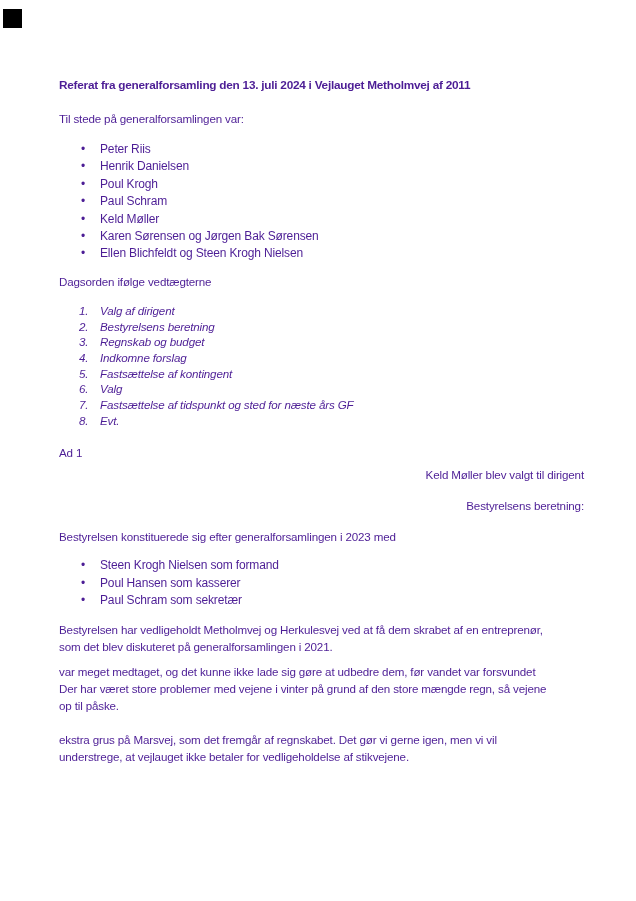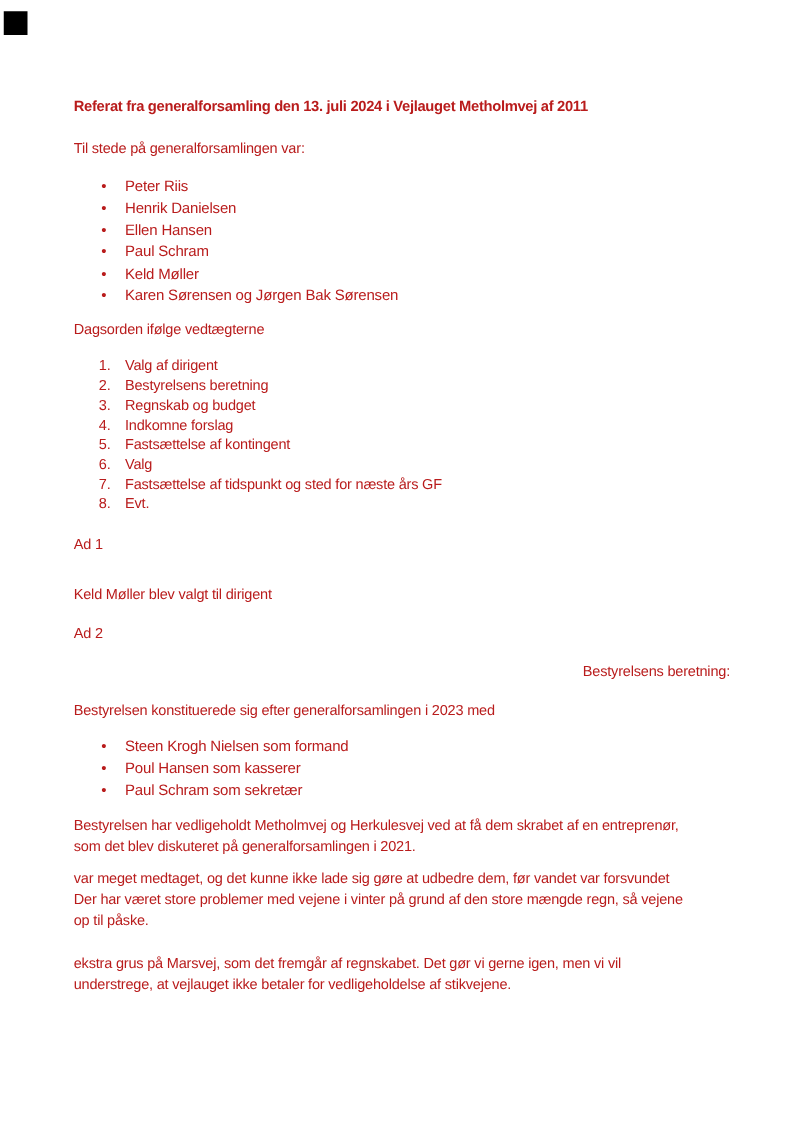--- a/index.html
+++ b/index.html
@@ -7,21 +7,21 @@
     padding: 0;
     background: #ffffff;
   }
   .page {
     position: relative;
     width: 636px;
     height: 901px;
     background: #ffffff;
     overflow: hidden;
     font-family: "Liberation Sans", "DejaVu Sans", sans-serif;
-    color: #b91c1c;
+    color: #4c1d95;
     letter-spacing: -0.15px;
   }
   .cursor-block {
     position: absolute;
     left: 3px;
     top: 9px;
     width: 19px;
     height: 19px;
     background: #000000;
   }
@@ -64,37 +64,38 @@
     left: 22px;
     top: 0;
     font-size: 12px;
   }
   .agenda-heading { margin-top: 10px; }
   .agenda-list {
     list-style: none;
     margin: 13px 0 0 0;
     padding: 0;
     counter-reset: agenda;
+    font-style: italic;
   }
   .agenda-list li {
     position: relative;
     padding-left: 41px;
     font-size: 11.6px;
     line-height: 15.7px;
     white-space: nowrap;
     counter-increment: agenda;
   }
   .agenda-list li::before {
     content: counter(agenda) ".";
     position: absolute;
     left: 20px;
     top: 0;
   }
   .ad-label       { margin-top: 16px; }
-  .ad-text        { margin-top: 23px; }
+  .ad-text        { margin-top: 5px; text-align: right; }
   .ad2-label      { margin-top: 14px; }
   .beretning      { margin-top: 14px; text-align: right; }
   .constitution   { margin-top: 14px; }
   .board-list     { margin-top: 12px; }
   .para           { margin: 0; }
   .para-1         { margin-top: 11px; }
   .para-2         { margin-top: 8px; }
   .para-3         { margin-top: 17px; }
 </style>
 </head>
@@ -105,44 +106,44 @@
 
   <div class="content">
 
     <h1 class="title">Referat fra generalforsamling den 13. juli 2024 i Vejlauget Metholmvej af 2011</h1>
 
     <p class="line intro">Til stede på generalforsamlingen var:</p>
 
     <ul class="bullet-list">
       <li>Peter Riis</li>
       <li>Henrik Danielsen</li>
-      <li>Ellen Hansen</li>
+      <li>Poul Krogh</li>
       <li>Paul Schram</li>
       <li>Keld Møller</li>
       <li>Karen Sørensen og Jørgen Bak Sørensen</li>
+      <li>Ellen Blichfeldt og Steen Krogh Nielsen</li>
     </ul>
 
     <p class="line agenda-heading">Dagsorden ifølge vedtægterne</p>
 
     <ol class="agenda-list">
       <li>Valg af dirigent</li>
       <li>Bestyrelsens beretning</li>
       <li>Regnskab og budget</li>
       <li>Indkomne forslag</li>
       <li>Fastsættelse af kontingent</li>
       <li>Valg</li>
       <li>Fastsættelse af tidspunkt og sted for næste års GF</li>
       <li>Evt.</li>
     </ol>
 
     <p class="line ad-label">Ad 1</p>
 
     <p class="line ad-text">Keld Møller blev valgt til dirigent</p>
 
-    <p class="line ad2-label">Ad 2</p>
 
     <p class="line beretning">Bestyrelsens beretning:</p>
 
     <p class="line constitution">Bestyrelsen konstituerede sig efter generalforsamlingen i 2023 med</p>
 
     <ul class="bullet-list board-list">
       <li>Steen Krogh Nielsen som formand</li>
       <li>Poul Hansen som kasserer</li>
       <li>Paul Schram som sekretær</li>
     </ul>

